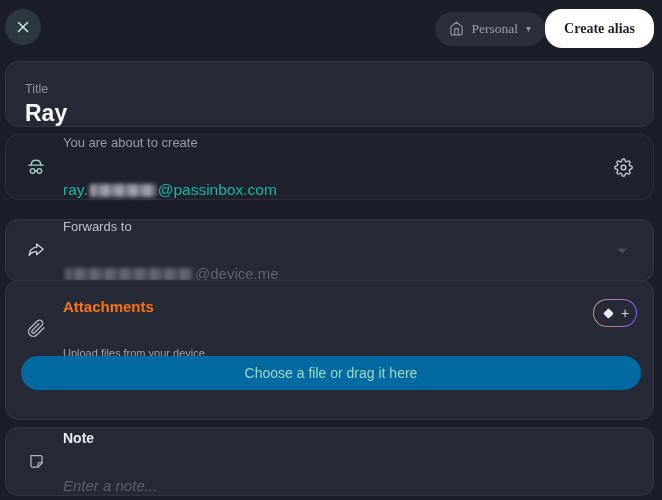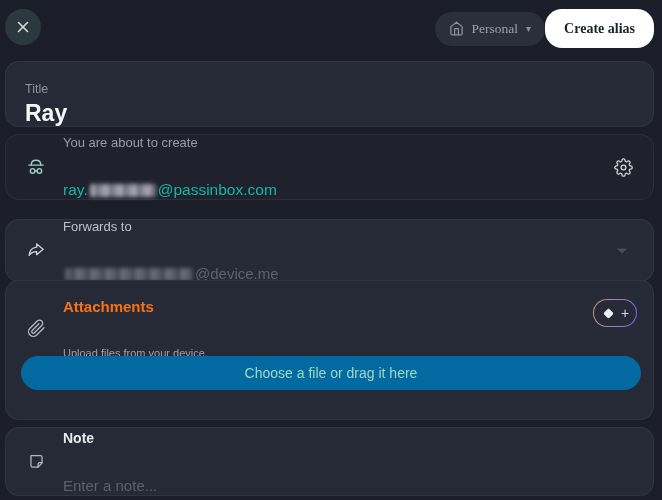--- a/index.html
+++ b/index.html
@@ -55,21 +55,21 @@
               border:1px solid transparent;box-sizing:border-box;
               background:linear-gradient(#262936,#262936) padding-box,
                          linear-gradient(90deg,#c39a72,#8b5cf6) border-box;}
   .plus-glyph{color:#d9dade;font-size:14px;line-height:1;font-weight:400;margin-top:-1px;}
   .choose-file-btn{position:absolute;left:15px;right:12px;top:75px;height:34px;border-radius:17px;
                    background:#0369a1;border:none;color:#9ed9c2;font-size:14px;cursor:pointer;
                    font-family:inherit;}
 
   #note-card{top:427px;height:69px;cursor:text;}
   .note-label{font-size:14px;font-weight:600;color:#e9eaee;}
-  .note-placeholder{font-size:15px;color:#5d606b;margin-top:3px;}
+  .note-placeholder{font-size:15px;color:#5d606b;margin-top:3px;font-style:italic;}
 
   
   .redact{display:inline-block;vertical-align:-2px;border-radius:2px;filter:blur(2px);margin:0 2px;}
   .redact-light{width:66px;height:13px;
     background:repeating-linear-gradient(90deg,#a7a9b2 0 5px,#6c6f79 5px 9px,#8f919b 9px 14px);}
   .redact-dim{width:128px;height:13px;
     background:repeating-linear-gradient(90deg,#5d606b 0 6px,#41444e 6px 10px,#6a6d78 10px 15px);}
 
   svg{display:block;}
 </style>

